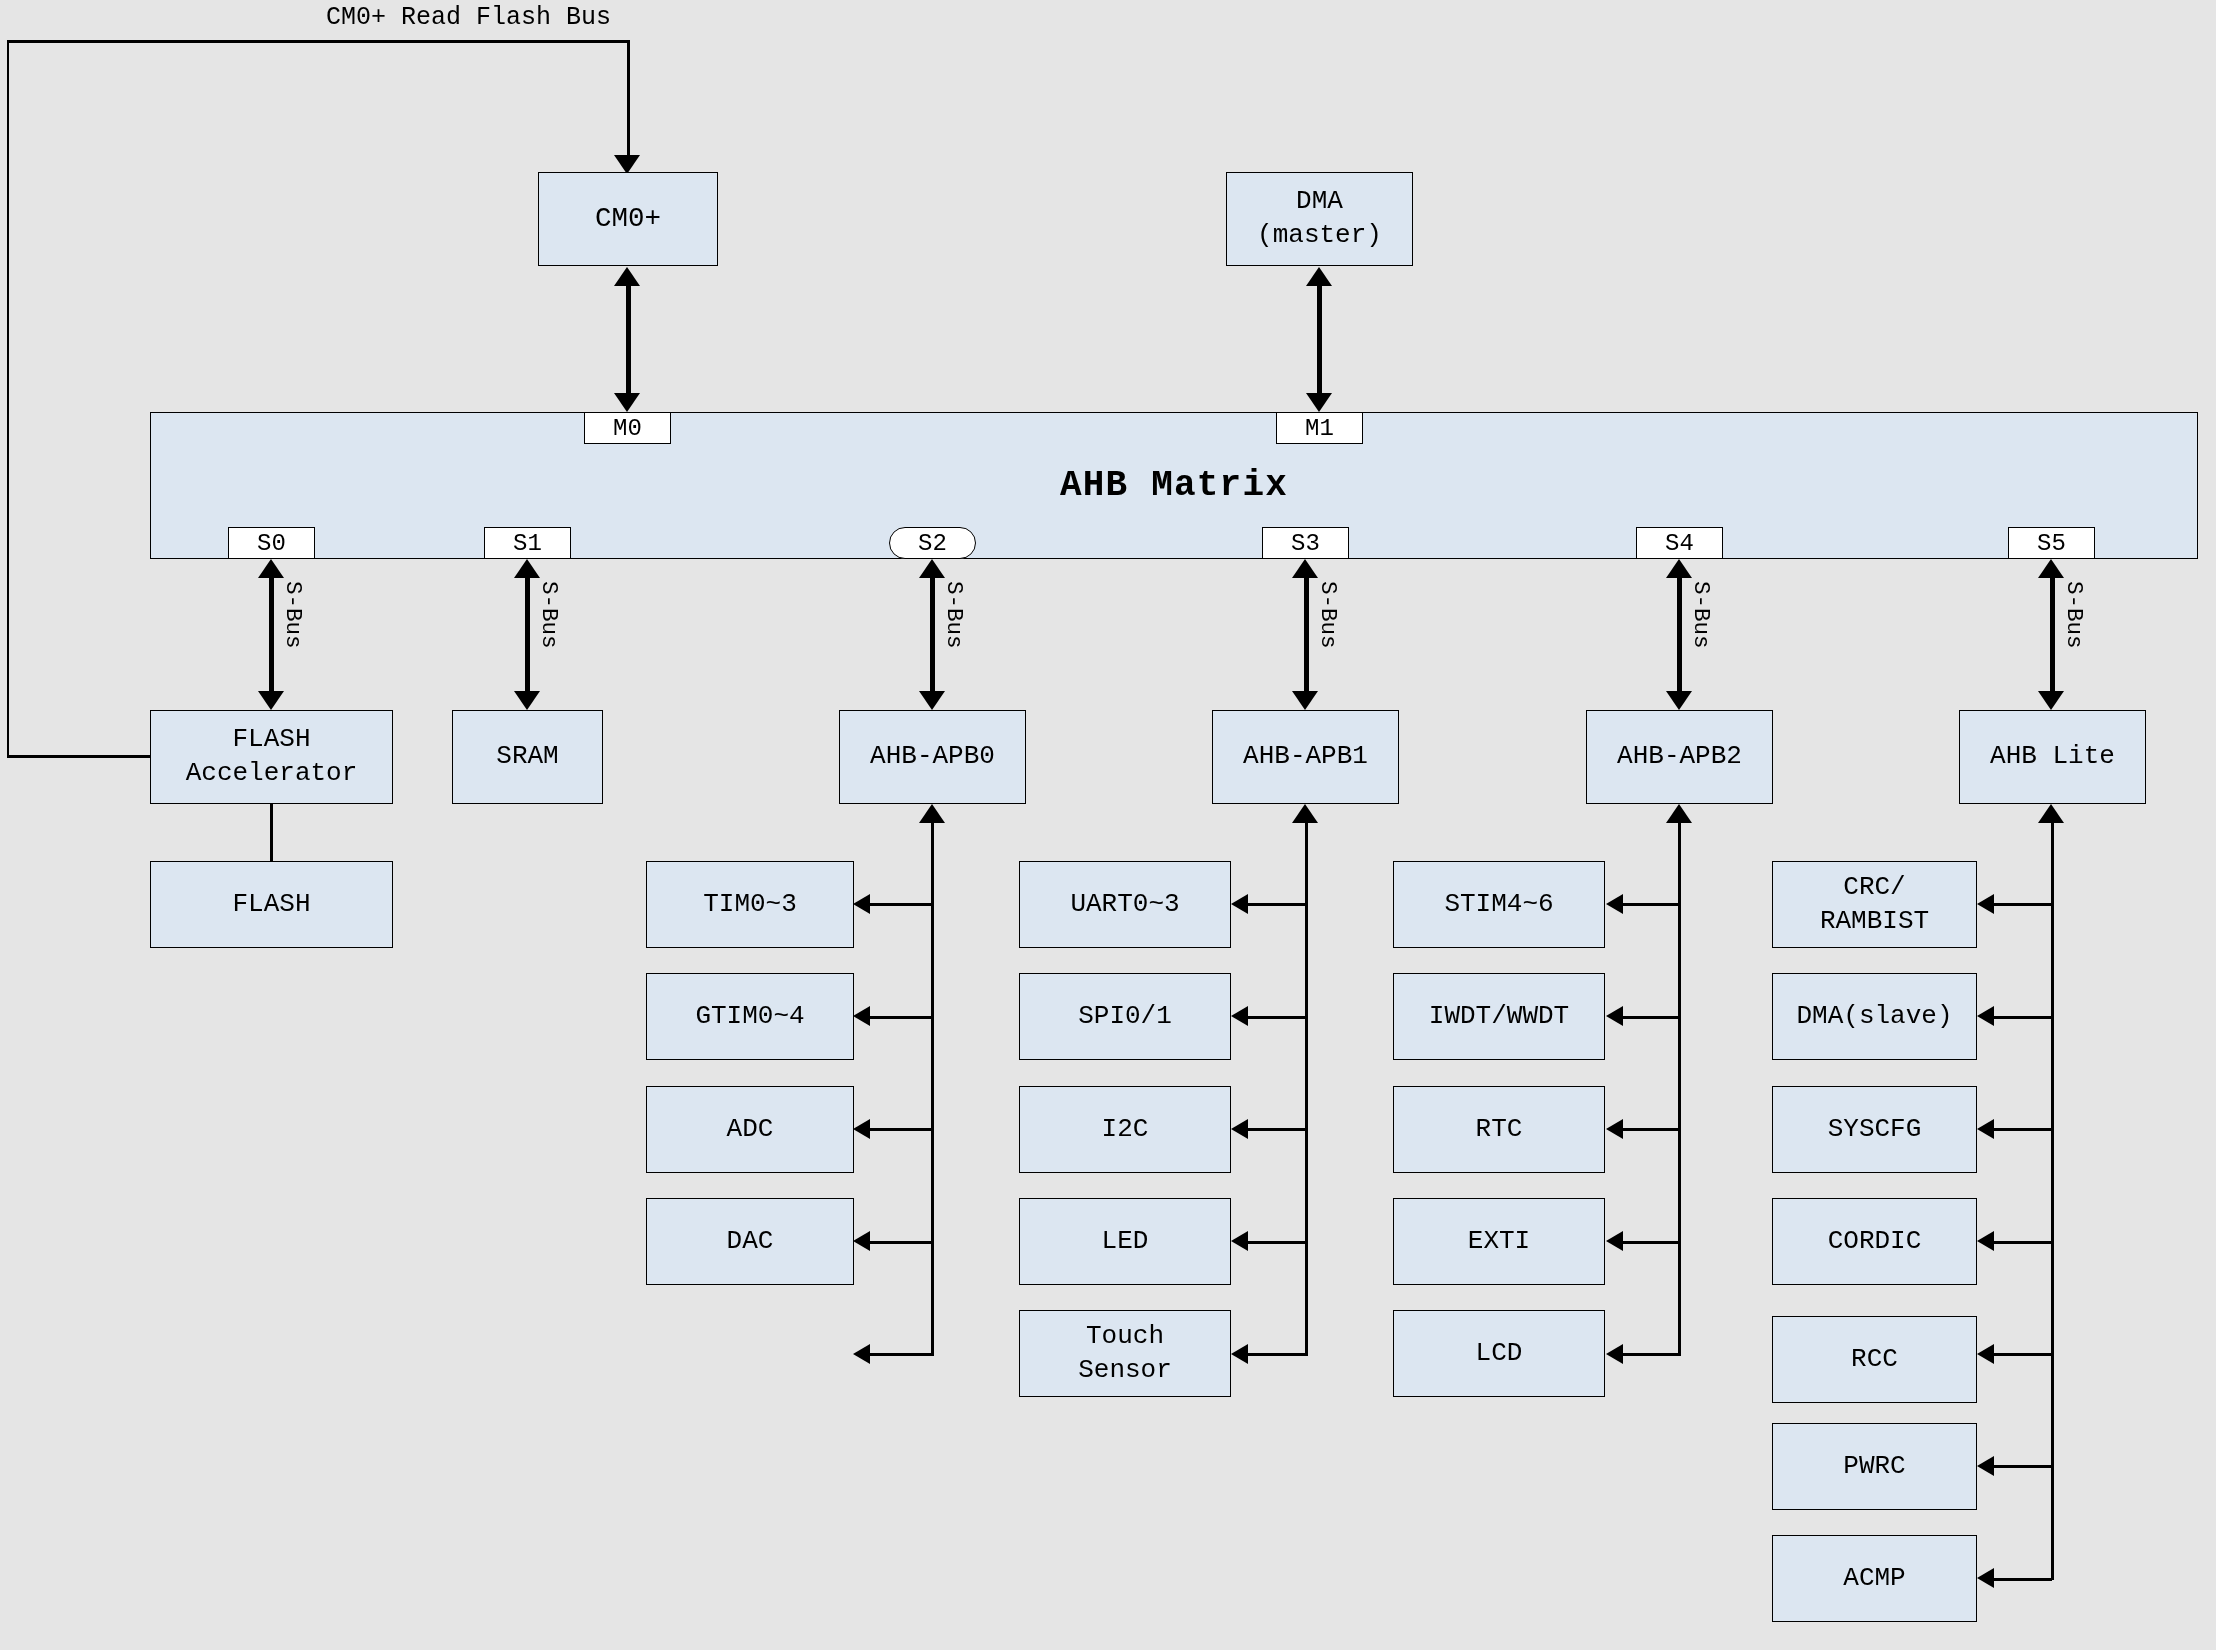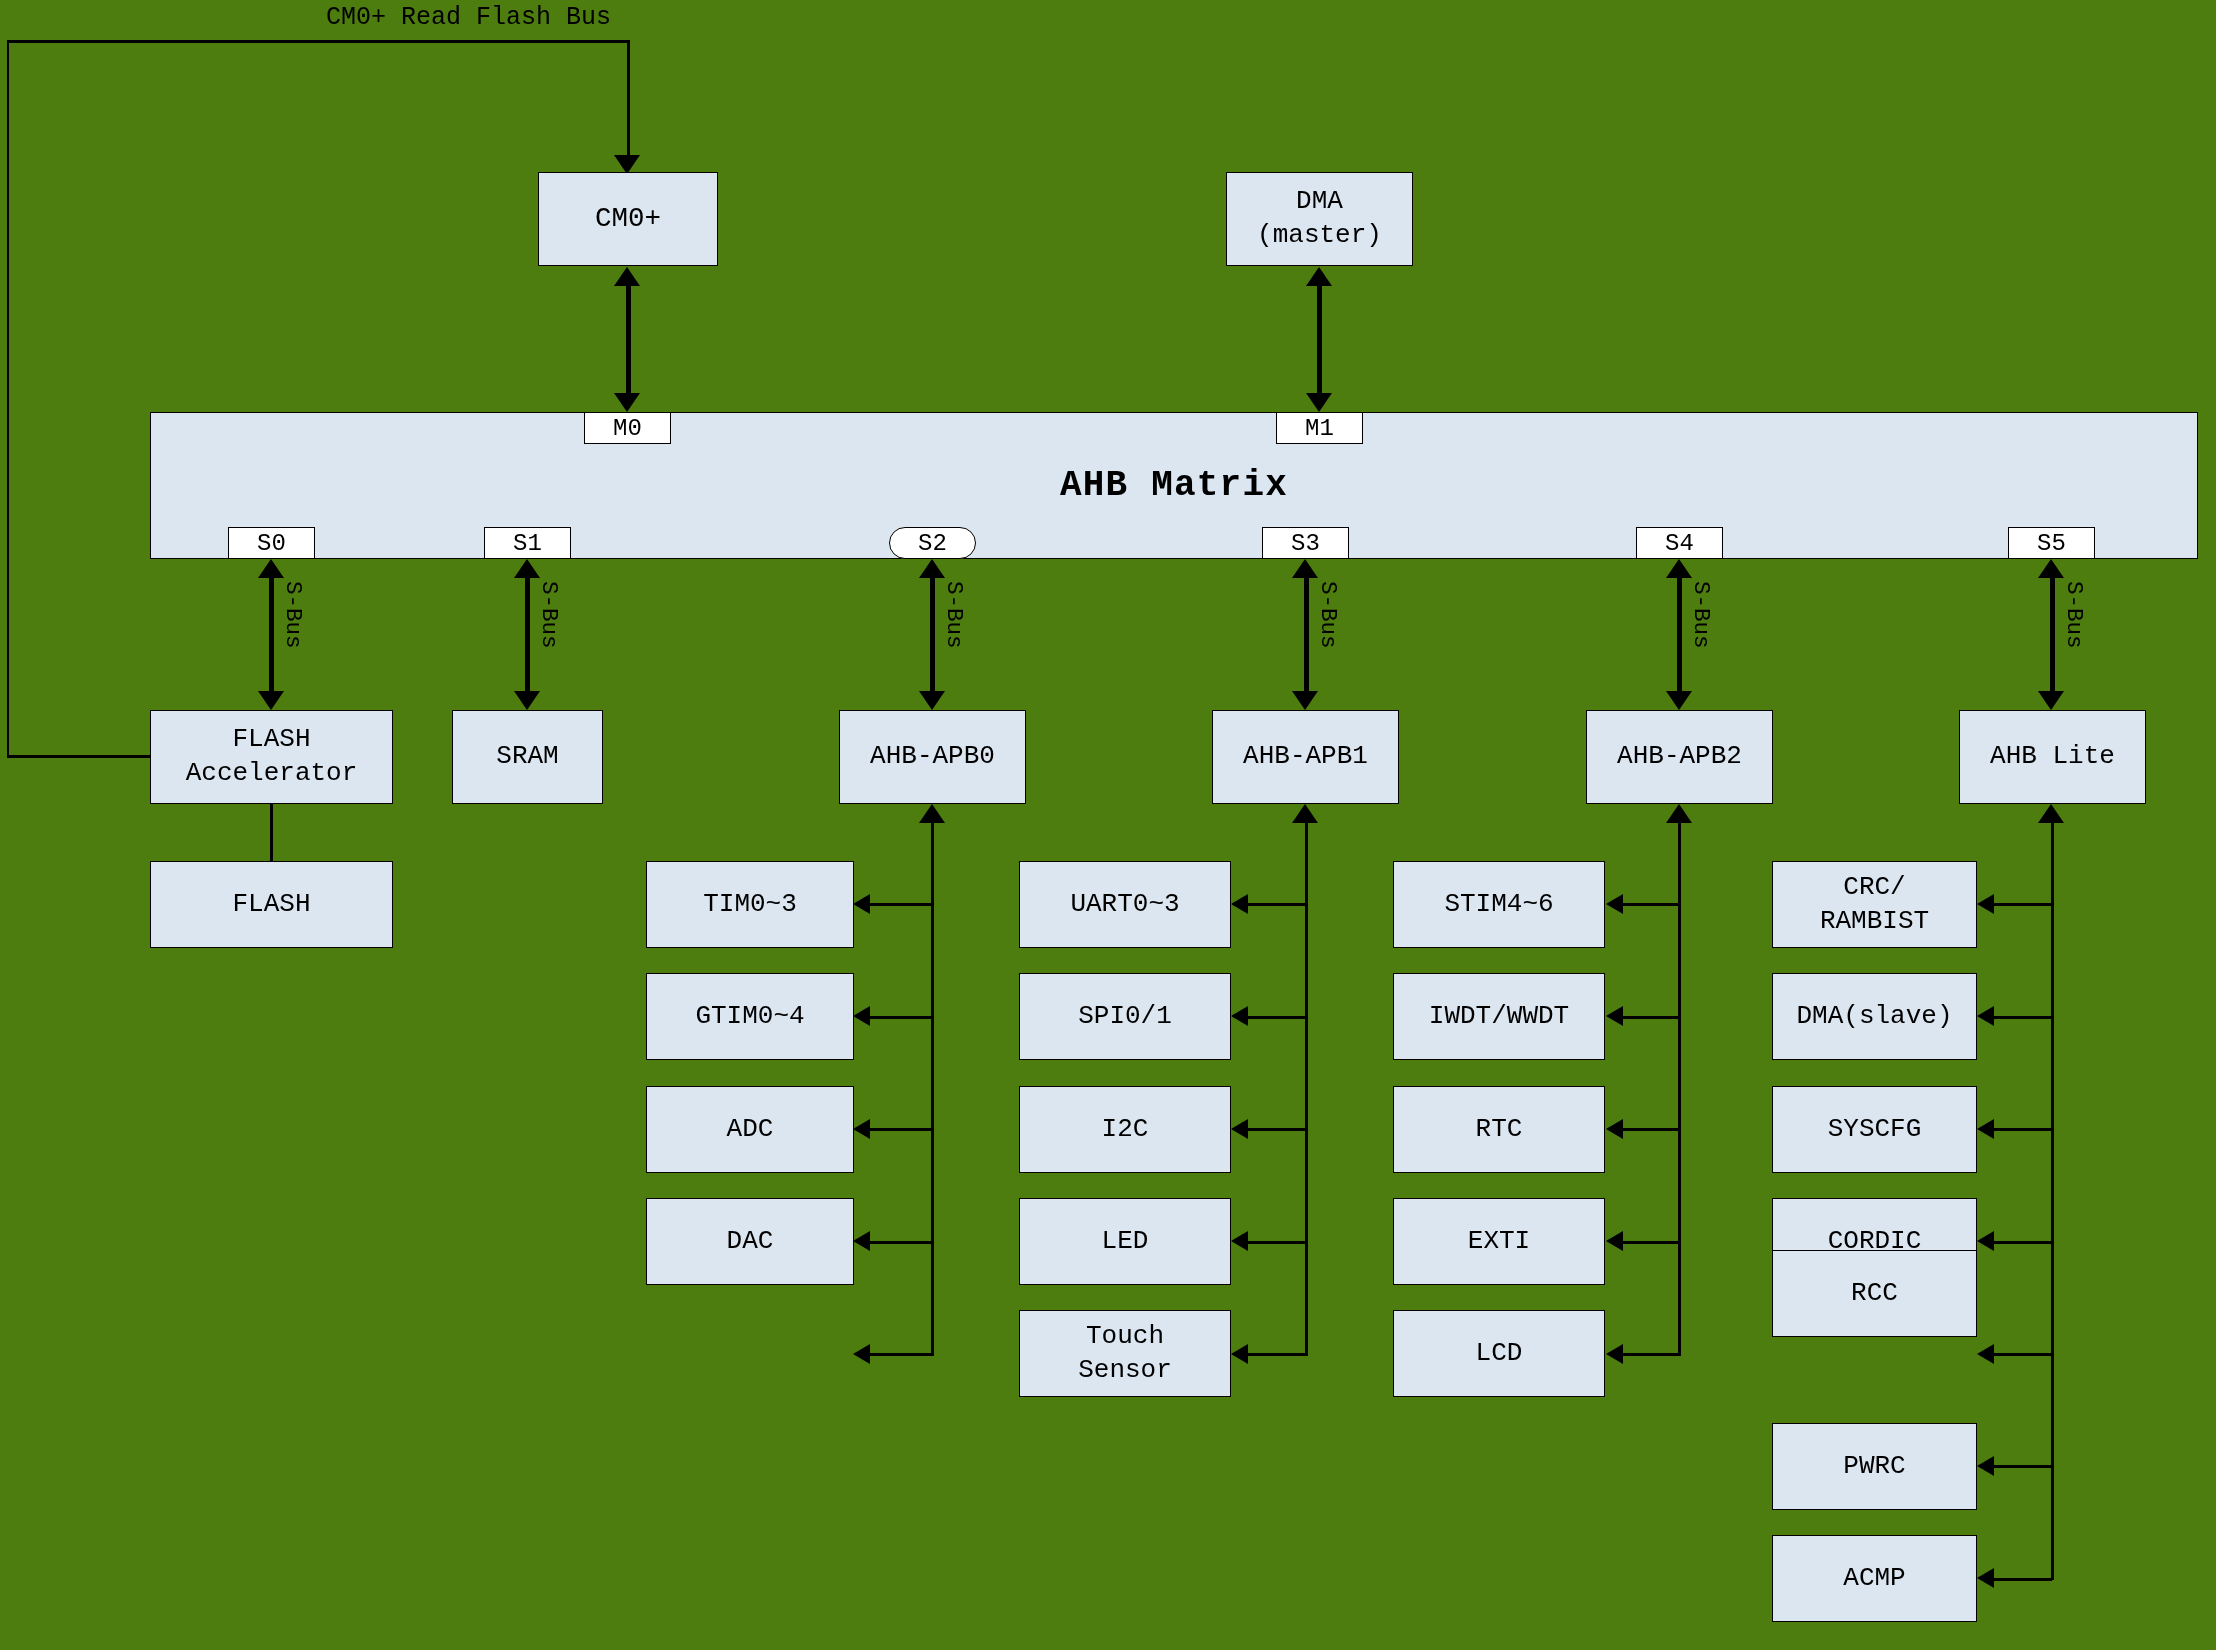--- a/index.html
+++ b/index.html
@@ -1,19 +1,19 @@
 <!DOCTYPE html>
 <html style="font-size:10px"><head>
 <meta charset="utf-8">
 <style>
   html,body{margin:0;padding:0;background:#ffffff;}
   #diagram{
     position:relative;
     width:2216px;height:1651px;
-    background:#4d7c0f;
+    background:#e5e5e5;
     font-family:"Liberation Mono","DejaVu Sans Mono",monospace;
     color:#000;
   }
   .box{
     position:absolute;
     background:#dce6f1;
     border:1.9px solid #000;
     box-sizing:border-box;
     display:flex;align-items:center;justify-content:center;
     text-align:center;
@@ -212,21 +212,21 @@
   <div class="tri left" style="left:1606px;top:1231px;"></div>
     <div class="line" style="left:1622px;top:1241px;width:57px;height:2.5px;"></div>
   <div class="tri left" style="left:1606px;top:1344px;"></div>
     <div class="line" style="left:1622px;top:1353px;width:57px;height:2.5px;"></div>
 
   <div class="box" style="left:1772px;top:861px;width:205px;height:87px;"><span>CRC/
 RAMBIST</span></div>
   <div class="box" style="left:1772px;top:973px;width:205px;height:87px;"><span>DMA(slave)</span></div>
   <div class="box" style="left:1772px;top:1086px;width:205px;height:87px;"><span>SYSCFG</span></div>
   <div class="box" style="left:1772px;top:1198px;width:205px;height:87px;"><span>CORDIC</span></div>
-  <div class="box" style="left:1772px;top:1250px;width:205px;height:87px;"><span>RCC</span></div>
+  <div class="box" style="left:1772px;top:1316px;width:205px;height:87px;"><span>RCC</span></div>
   <div class="box" style="left:1772px;top:1423px;width:205px;height:87px;"><span>PWRC</span></div>
   <div class="box" style="left:1772px;top:1535px;width:205px;height:87px;"><span>ACMP</span></div>
 
   <div class="tri left" style="left:1977px;top:894px;"></div>
     <div class="line" style="left:1993px;top:903px;width:59px;height:2.5px;"></div>
   <div class="tri left" style="left:1977px;top:1006px;"></div>
     <div class="line" style="left:1993px;top:1016px;width:59px;height:2.5px;"></div>
   <div class="tri left" style="left:1977px;top:1119px;"></div>
     <div class="line" style="left:1993px;top:1128px;width:59px;height:2.5px;"></div>
   <div class="tri left" style="left:1977px;top:1231px;"></div>

